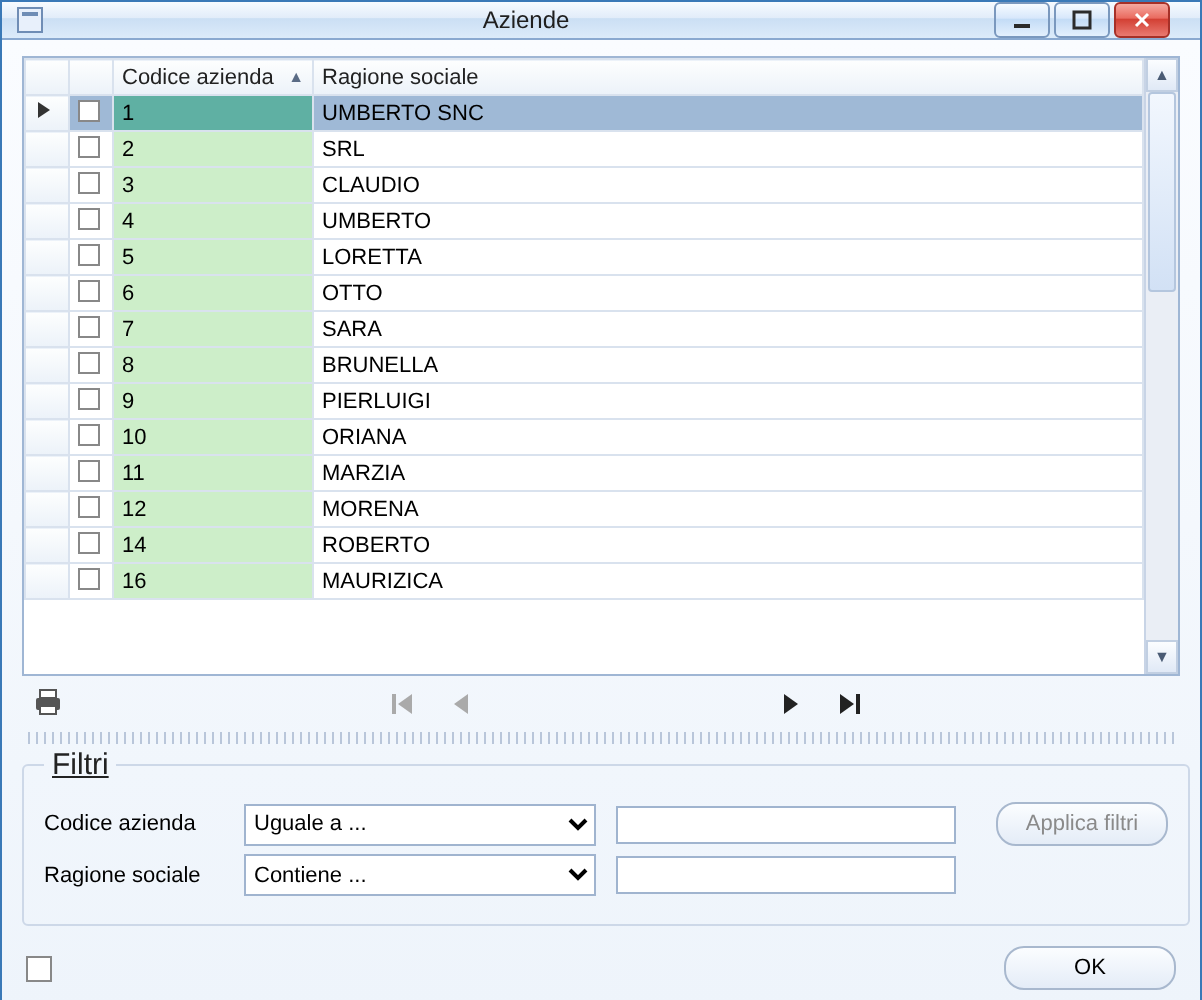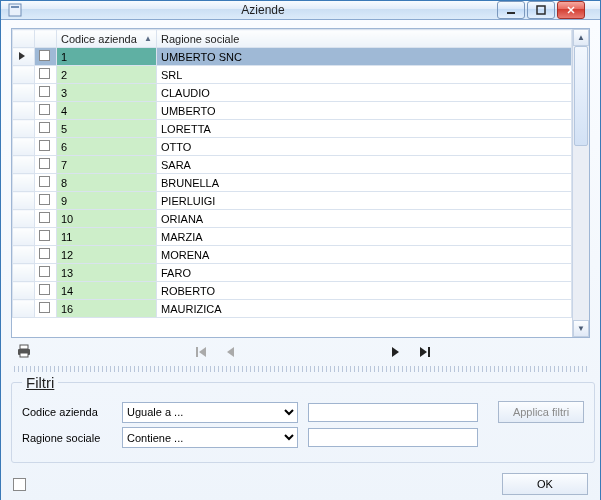--- a/index.html
+++ b/index.html
@@ -176,21 +176,21 @@
   .filter-row input[type=text] {
     width: 170px; height: 19px;
     border: 1px solid #a0b4cf;
     font-size: 11px;
     padding: 0 3px;
   }
   .filter-row .stretch { flex: 1; }
   .btn {
     width: 86px; height: 22px;
     border: 1px solid #a8b8ce;
-    border-radius: 0;
+    border-radius: 10px;
     background: linear-gradient(#fbfdff,#e4ecf7);
     font-size: 11px;
     display: flex; align-items: center; justify-content: center;
   }
   .btn.disabled { color: #8a8a8a; }
   .bottom {
     display: flex; align-items: center; gap: 6px;
     padding: 4px 2px 0 2px;
   }
   .bottom .chk {
@@ -319,26 +319,20 @@
                 <td class="row-ind"></td>
                 <td class="chk-cell"><span class="chk"></span></td>
                 <td class="code-cell">11</td>
                 <td>MARZIA</td>
               </tr>
               <tr>
                 <td class="row-ind"></td>
                 <td class="chk-cell"><span class="chk"></span></td>
                 <td class="code-cell">12</td>
                 <td>MORENA</td>
-              </tr>
-              <tr>
-                <td class="row-ind"></td>
-                <td class="chk-cell"><span class="chk"></span></td>
-                <td class="code-cell">13</td>
-                <td>FARO</td>
               </tr>
               <tr>
                 <td class="row-ind"></td>
                 <td class="chk-cell"><span class="chk"></span></td>
                 <td class="code-cell">14</td>
                 <td>ROBERTO</td>
               </tr>
               <tr>
                 <td class="row-ind"></td>
                 <td class="chk-cell"><span class="chk"></span></td>

